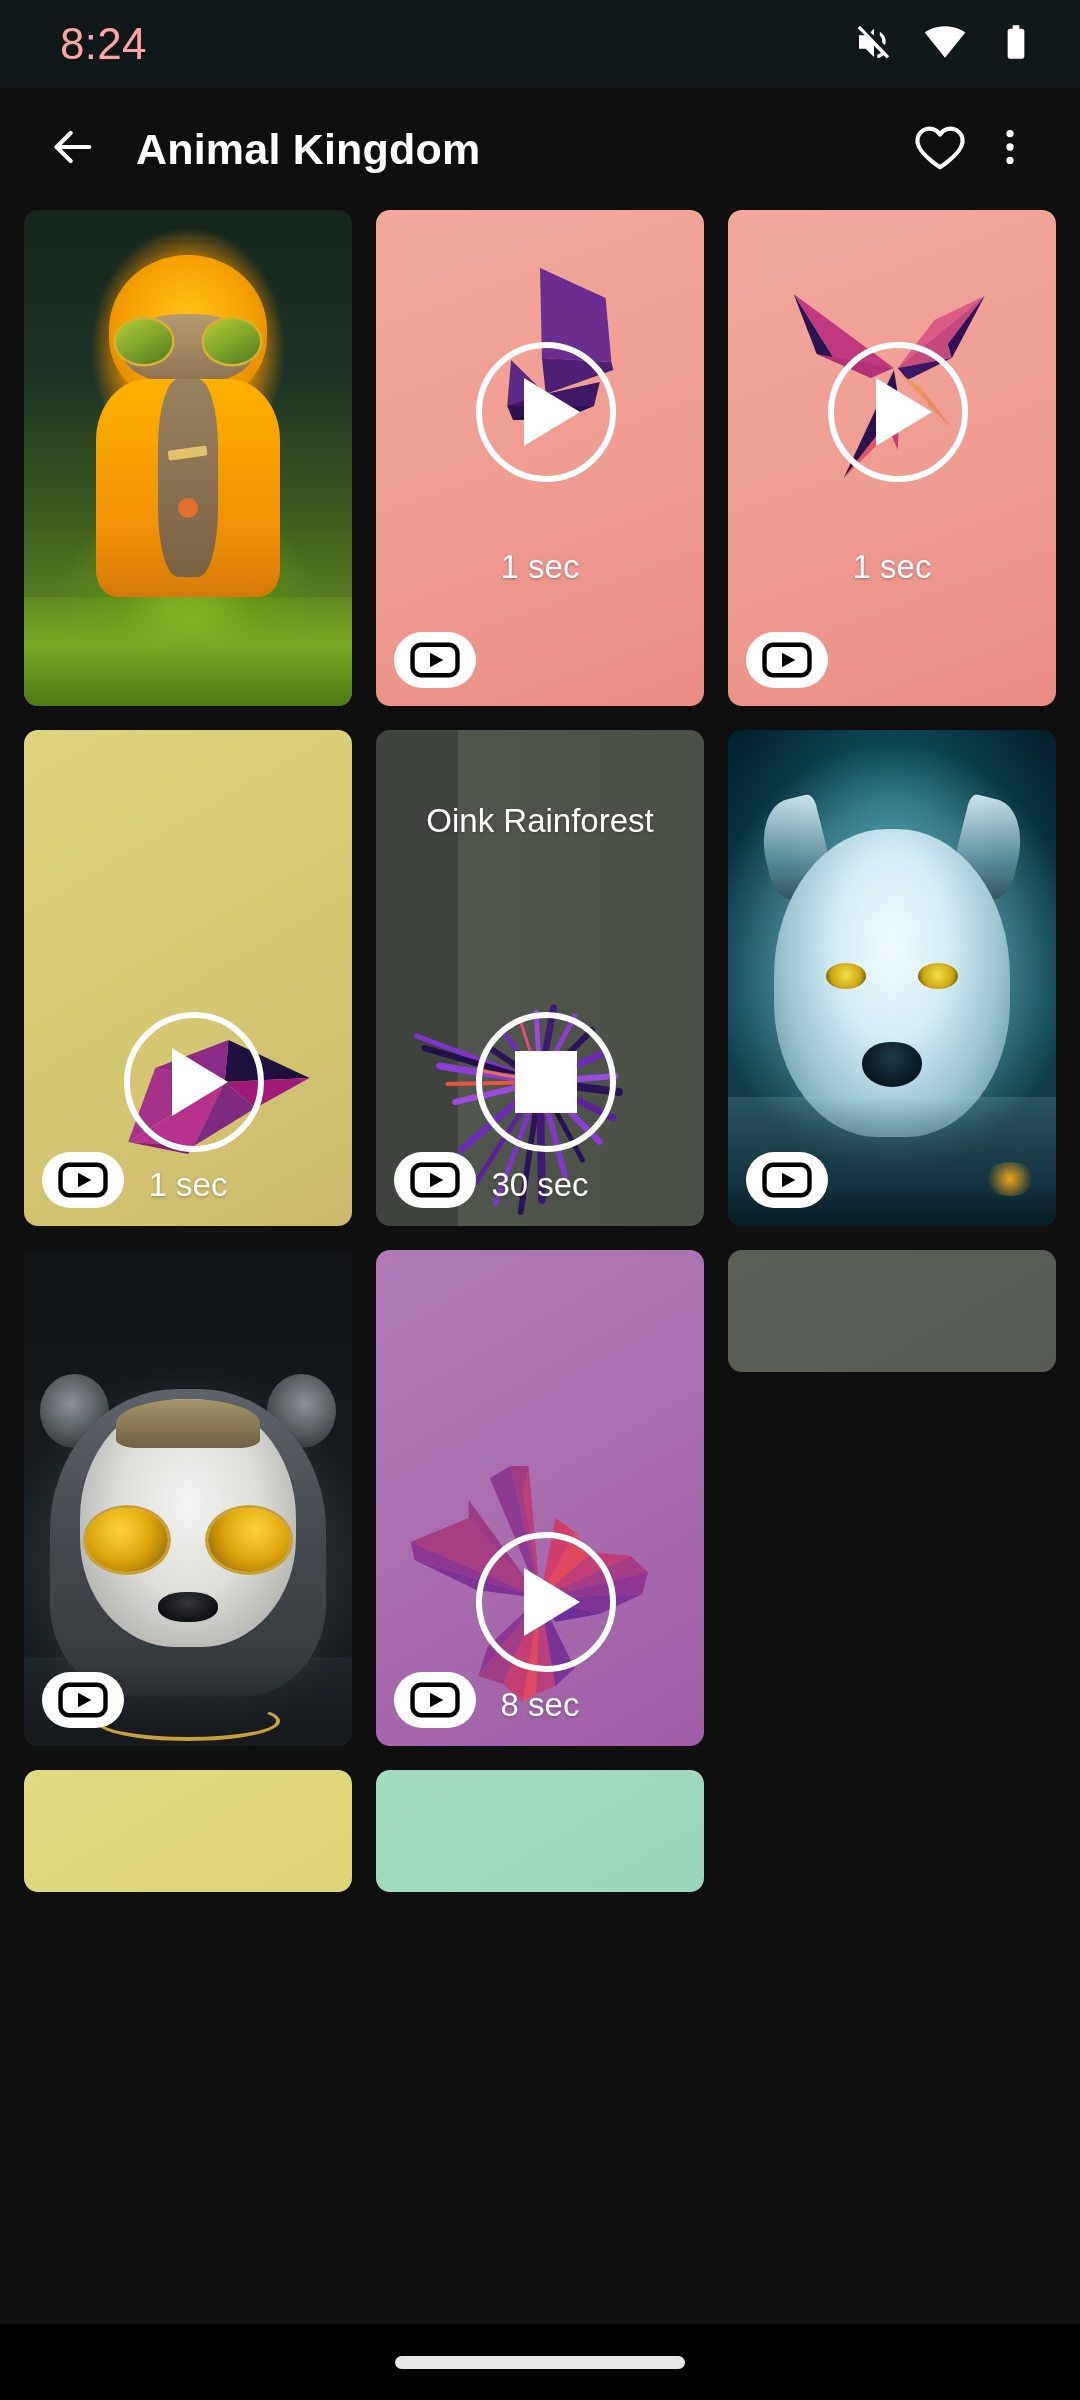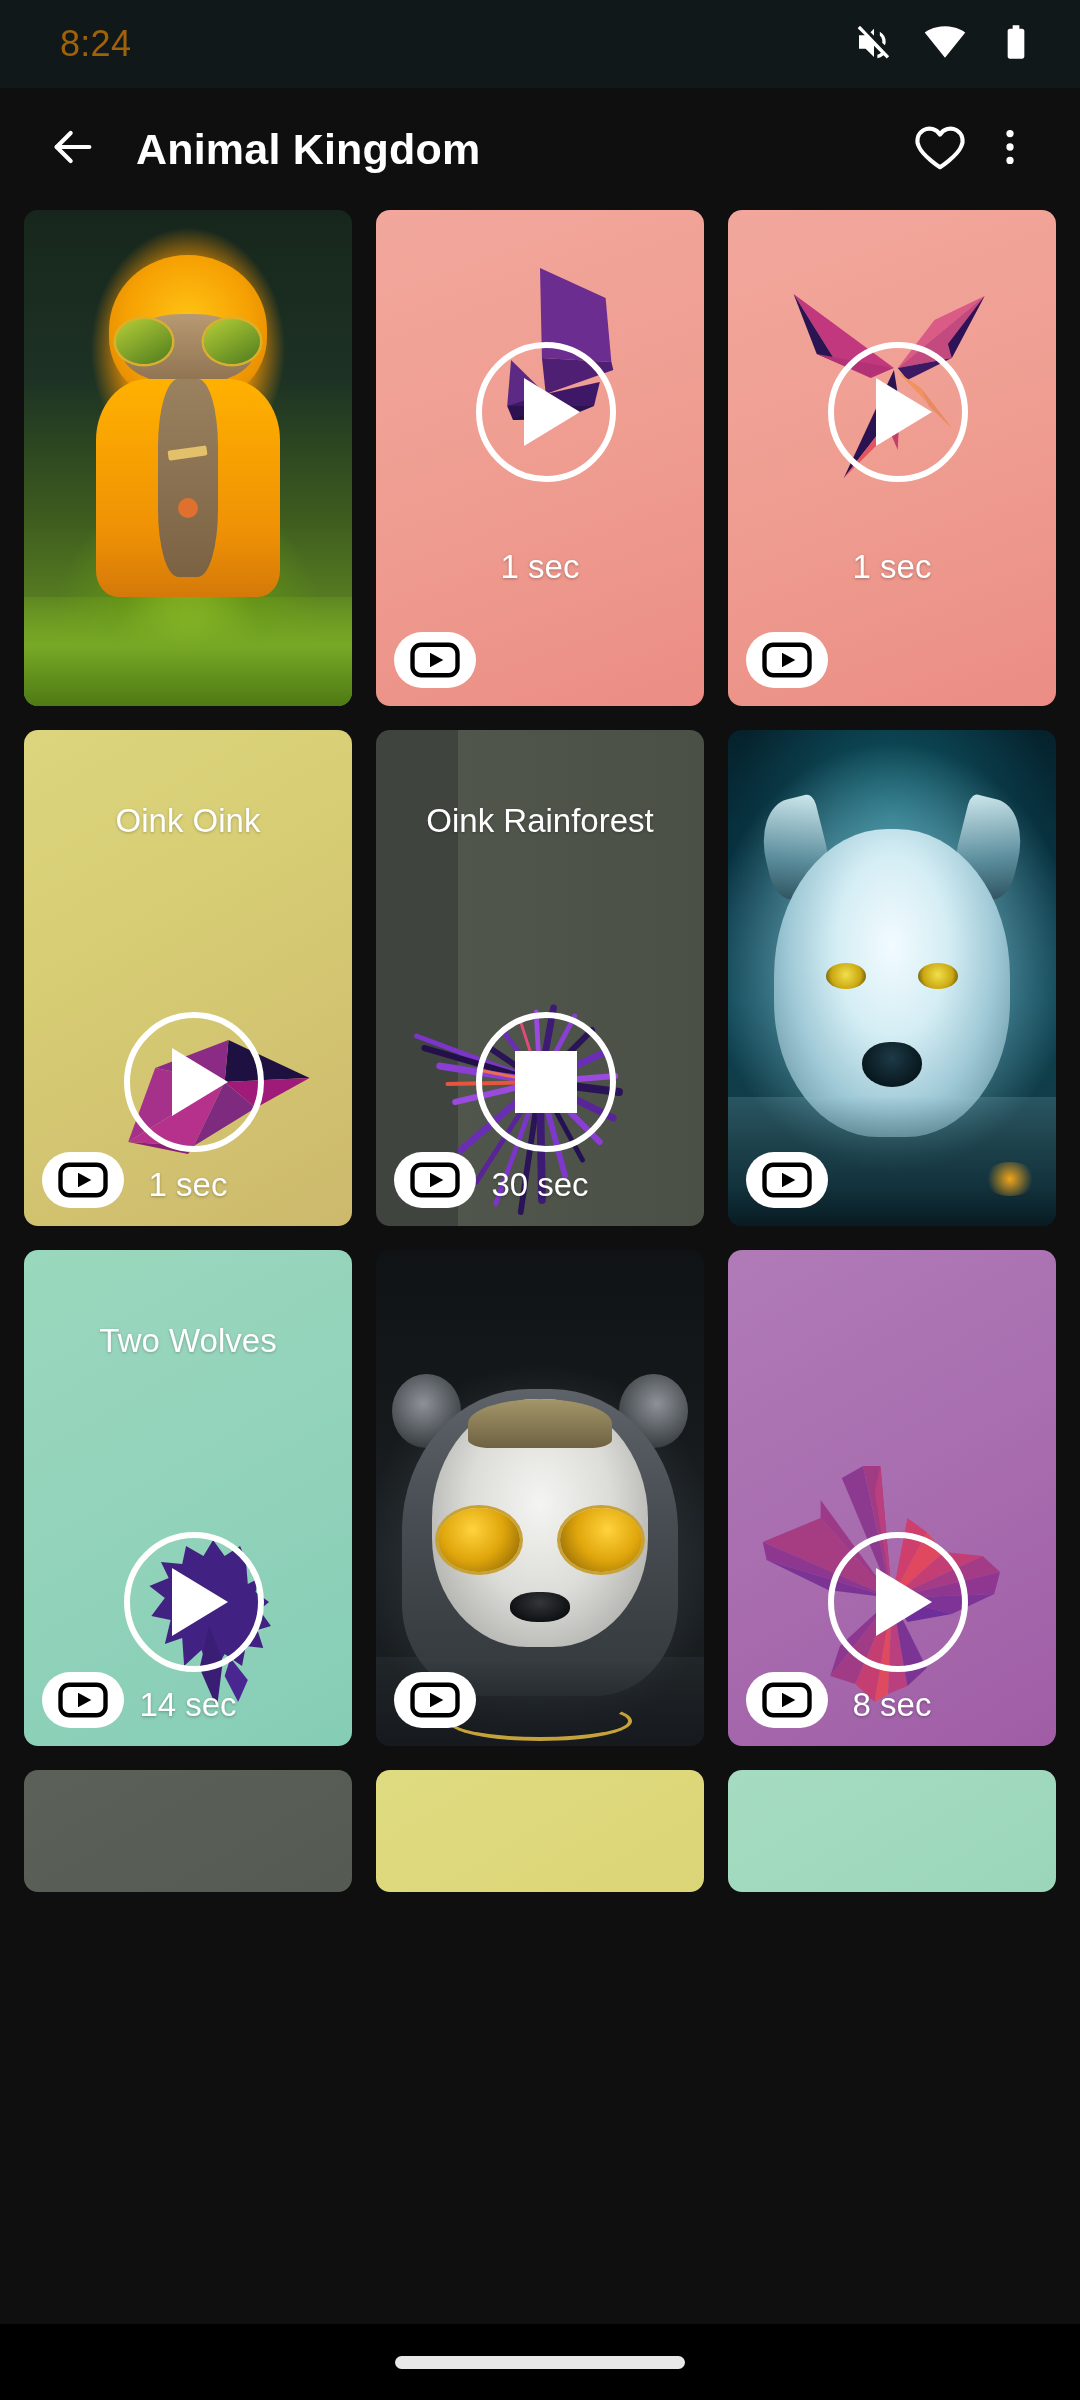--- a/index.html
+++ b/index.html
@@ -13,21 +13,21 @@
 
   
   .status-bar{
     height:88px;
     background:#111819;
     display:flex;
     align-items:center;
     justify-content:space-between;
     padding:0 44px 0 60px;
   }
-  .status-clock{ font-size:36px; font-weight:400; letter-spacing:.3px; color:#a16207; }
+  .status-clock{ font-size:44px; font-weight:400; letter-spacing:.3px; color:#fca5a5; }
   .status-icons{ display:flex; align-items:center; gap:30px; }
 
   
   .app-bar{
     height:122px;
     background:#0f0f0f;
     display:flex;
     align-items:center;
     padding:0 40px 0 34px;
   }
@@ -279,21 +279,20 @@
     <div class="yt-badge">
       <svg width="50" height="36" viewBox="0 0 24 17" fill="none">
         <rect x="1.2" y="1.2" width="21.6" height="14.6" rx="4.2" stroke="#000" stroke-width="2.1"></rect>
         <polygon points="9.6,5 16,8.5 9.6,12" fill="#000"></polygon>
       </svg>
     </div>
   </div>
 
   <div class="card">
     <div class="card-bg" style="background:linear-gradient(150deg,#dcd57d 0%,#d6cc74 42%,#cdb96c 100%);"></div>
-    <div class="card-title">Oink Oink</div>
     <div class="card-art">
       <svg width="100%" height="100%" viewBox="0 0 340 496" preserveAspectRatio="none">
         <polygon points="212,310 296,348 208,352" fill="#1e1040"></polygon>
         <polygon points="208,352 296,348 240,378" fill="#a01a7a"></polygon>
         <polygon points="136,338 212,310 208,352" fill="#8c2b85"></polygon>
         <polygon points="108,412 136,338 208,352" fill="#a6318b"></polygon>
         <polygon points="108,412 208,352 176,416" fill="#b5318c"></polygon>
         <polygon points="176,416 208,352 240,378" fill="#7d2a7f"></polygon>
         <polygon points="108,412 176,416 170,424" fill="#8b1f74"></polygon>
       </svg>
@@ -382,41 +381,20 @@
                   background:radial-gradient(circle,#f0a51b 0%,rgba(200,120,10,0) 72%);"></div>
     </div>
     <div class="yt-badge">
       <svg width="50" height="36" viewBox="0 0 24 17" fill="none">
         <rect x="1.2" y="1.2" width="21.6" height="14.6" rx="4.2" stroke="#000" stroke-width="2.1"></rect>
         <polygon points="9.6,5 16,8.5 9.6,12" fill="#000"></polygon>
       </svg>
     </div>
   </div>
 
-  <div class="card">
-    <div class="card-bg" style="background:linear-gradient(150deg,#9ad8bd 0%,#93d3bb 45%,#86cdb6 100%);"></div>
-    <div class="card-title">Two Wolves</div>
-    <div class="card-art">
-      <svg width="100%" height="100%" viewBox="0 0 340 496" preserveAspectRatio="none">
-        <path d="M232 334 l12 -6 -4 14 14 10 -10 8 12 16 -14 4 6 18 -18 -2 -4 20 -18 -12 -14 24 -10 -28 -18 16 -2 -28 -18 6 6 -24 -20 -4 14 -18 -16 -12 20 -8 -8 -16 22 2 4 -18 18 10 10 -16 12 16 16 -10 6 14 z" fill="#412181"></path>
-        <path d="M192 376 l14 36 -6 46 -18 -40 z" fill="#3a1d74"></path>
-        <path d="M214 408 l18 22 -10 22 -14 -26 z" fill="#4a2790"></path>
-      </svg>
-    </div>
-    <div class="card-control" style="top:282px;left:100px;">
-      <div class="play-tri"></div>
-    </div>
-    <div class="card-duration" style="top:436px;">14 sec</div>
-    <div class="yt-badge">
-      <svg width="50" height="36" viewBox="0 0 24 17" fill="none">
-        <rect x="1.2" y="1.2" width="21.6" height="14.6" rx="4.2" stroke="#000" stroke-width="2.1"></rect>
-        <polygon points="9.6,5 16,8.5 9.6,12" fill="#000"></polygon>
-      </svg>
-    </div>
-  </div>
 
   <div class="card">
     <div class="card-bg" style="background:
            radial-gradient(ellipse 70% 50% at 50% 62%, #555b60 0%, #2b3034 45%, rgba(12,14,16,0) 78%),
            linear-gradient(180deg,#101316 0%,#15191c 34%,#1c2125 62%,#15191c 100%);">
       <div style="position:absolute;left:5%;top:25%;width:21%;height:15%;border-radius:50%;
                   background:radial-gradient(circle at 45% 40%,#8e9298 0%,#4a4f54 60%,#1e2226 100%);"></div>
       <div style="position:absolute;right:5%;top:25%;width:21%;height:15%;border-radius:50%;
                   background:radial-gradient(circle at 55% 40%,#8e9298 0%,#4a4f54 60%,#1e2226 100%);"></div>
       <div style="position:absolute;left:8%;top:28%;width:84%;height:62%;

